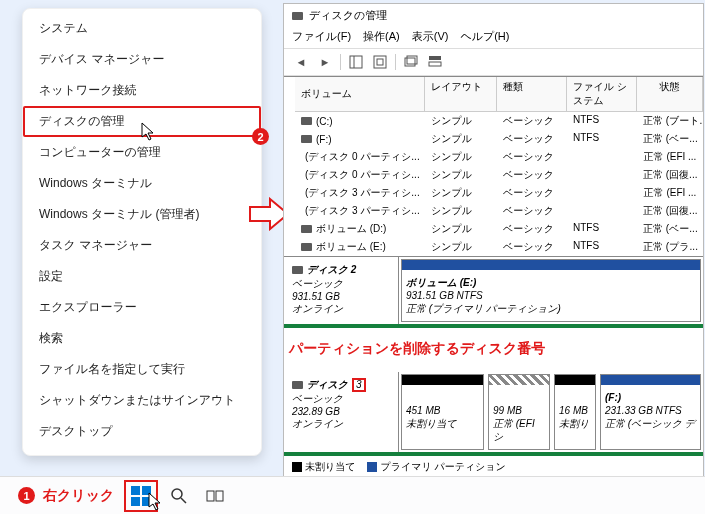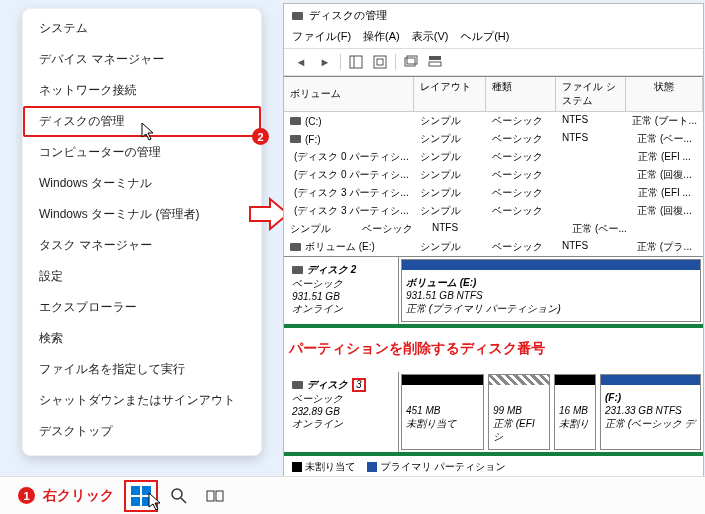--- a/index.html
+++ b/index.html
@@ -17,21 +17,21 @@
   .big-arrow { position: absolute; left: 248px; top: 197px; }
 
   
   .dm-win { position: absolute; left: 283px; top: 3px; width: 421px; height: 474px; background: #fff; border: 1px solid #bbb; }
   .dm-title { display: flex; align-items: center; gap: 6px; padding: 4px 8px; font-size: 11px; }
   .dm-menubar { display: flex; gap: 12px; padding: 2px 8px 4px; font-size: 11px; border-bottom: 1px solid #ddd; }
   .dm-toolbar { display: flex; align-items: center; gap: 6px; padding: 4px 8px; border-bottom: 1px solid #ddd; }
   .tool-btn { width: 18px; height: 18px; display: flex; align-items: center; justify-content: center; color: #555; }
   .tool-sep { width: 1px; height: 16px; background: #ccc; }
 
-  .volumes-table { border-top: 1px solid #888; }
+  .volumes-table { border-top: 1px solid #888; padding-left: 11px; }
   .vt-header, .vt-row { display: flex; }
   .vt-header { background: #fff; border-bottom: 1px solid #ccc; }
   .vt-header .vt-cell { border-right: 1px solid #ccc; padding: 3px 6px; font-size: 10px; background: #f9f9f9; }
   .vt-row .vt-cell { padding: 2px 6px; font-size: 10px; white-space: nowrap; overflow: hidden; }
   .c-vol { width: 130px; } .c-lay { width: 72px; } .c-type { width: 70px; } .c-fs { width: 70px; } .c-st { flex: 1; text-align: center; }
   .vt-cell.c-vol { display: flex; align-items: center; gap: 4px; }
   .disk-ico-sm { width: 11px; height: 8px; background: #5a5a5a; border-radius: 1px; display: inline-block; }
 
   .dm-graphical { border-top: 1px solid #888; }
   .disk-row { display: flex; border-bottom: 4px solid #15803d; font-style: italic; }
@@ -198,20 +198,24 @@
           <div class="vt-cell c-vol">
             <span class="disk-ico-sm"></span>
             <span>(ディスク 3 パーティシ...</span>
           </div>
           <div class="vt-cell c-lay">シンプル</div>
           <div class="vt-cell c-type">ベーシック</div>
           <div class="vt-cell c-fs"></div>
           <div class="vt-cell c-st">正常 (回復...</div>
         </div>
         <div class="vt-row">
+          <div class="vt-cell c-vol">
+            <span class="disk-ico-sm"></span>
+            <span>ボリューム (D:)</span>
+          </div>
           <div class="vt-cell c-lay">シンプル</div>
           <div class="vt-cell c-type">ベーシック</div>
           <div class="vt-cell c-fs">NTFS</div>
           <div class="vt-cell c-st">正常 (ベー...</div>
         </div>
         <div class="vt-row">
           <div class="vt-cell c-vol">
             <span class="disk-ico-sm"></span>
             <span>ボリューム (E:)</span>
           </div>

